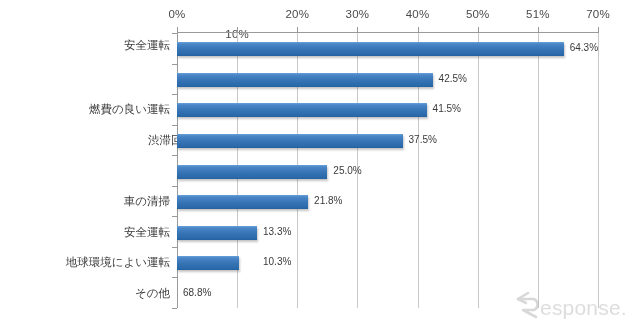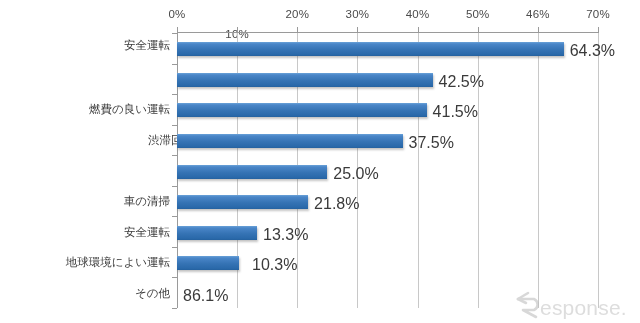--- a/index.html
+++ b/index.html
@@ -93,21 +93,21 @@
                 #6aa2d8 0%,
                 #4a86c8 14%,
                 #3573b4 55%,
                 #2a69aa 88%,
                 #24619f 100%);
     box-shadow: 1px 2px 2px rgba(90,90,90,0.35);
   }
 
   .bar-value {
     position: absolute;
-    font-size: 16px;
+    font-size: 10px;
     color: #3a3a3a;
     white-space: nowrap;
     line-height: 1;
   }
 
   
   .cat-tick {
     position: absolute;
     left: 172px;
     width: 5px;
@@ -132,21 +132,21 @@
 
 <div id="chart-root">
 
   <div class="axis-top">
       <div class="axis-tick-label" style="left: 0px;">0%</div>
       <div class="axis-tick-label" style="left: 60.1429px; margin-top: 20px;">10%</div>
       <div class="axis-tick-label" style="left: 120.286px;">20%</div>
       <div class="axis-tick-label" style="left: 180.429px;">30%</div>
       <div class="axis-tick-label" style="left: 240.571px;">40%</div>
       <div class="axis-tick-label" style="left: 300.714px;">50%</div>
-      <div class="axis-tick-label" style="left: 360.857px;">46%</div>
+      <div class="axis-tick-label" style="left: 360.857px;">51%</div>
       <div class="axis-tick-label" style="left: 421px;">70%</div>
     </div>
 
   <div class="axis-line"></div>
 
   <div class="plot-area">
       <div class="gridline axis-zero" style="left: 0px;"></div>
       <div class="gridline" style="left: 60.1429px;"></div>
       <div class="gridline" style="left: 120.286px;"></div>
       <div class="gridline" style="left: 180.429px;"></div>
@@ -197,18 +197,18 @@
     <div class="cat-label" style="top: 196.056px; right: 470px;">車の清掃</div>
     <div class="bar" style="left: 177px; top: 195.056px; width: 131.111px;"></div>
     <div class="bar-value" style="left: 314.111px; top: 196.056px;">21.8%</div>
     <div class="cat-tick" style="top: 216px;"></div>
     <div class="cat-label" style="top: 226.611px; right: 470px;">安全運転</div>
     <div class="bar" style="left: 177px; top: 225.611px; width: 79.99px;"></div>
     <div class="bar-value" style="left: 262.99px; top: 226.611px;">13.3%</div>
     <div class="cat-tick" style="top: 247px;"></div>
     <div class="cat-label" style="top: 257.167px; right: 470px; margin-left: 20px;">地球環境によい運転</div>
     <div class="bar" style="left: 177px; top: 256.167px; width: 61.9471px;"></div>
-    <div class="bar-value" style="left: 252px; top: 257.167px;">10.3%</div>
+    <div class="bar-value" style="left: 263px; top: 257.167px;">10.3%</div>
     <div class="cat-tick" style="top: 277px;"></div>
     <div class="cat-label" style="top: 287.722px; right: 470px;">その他</div>
-    <div class="bar-value" style="left: 183px; top: 287.722px;">86.1%</div>
+    <div class="bar-value" style="left: 183px; top: 287.722px;">68.8%</div>
     <div class="cat-tick" style="top: 308px;"></div>
   </div>
 
 </body></html>

